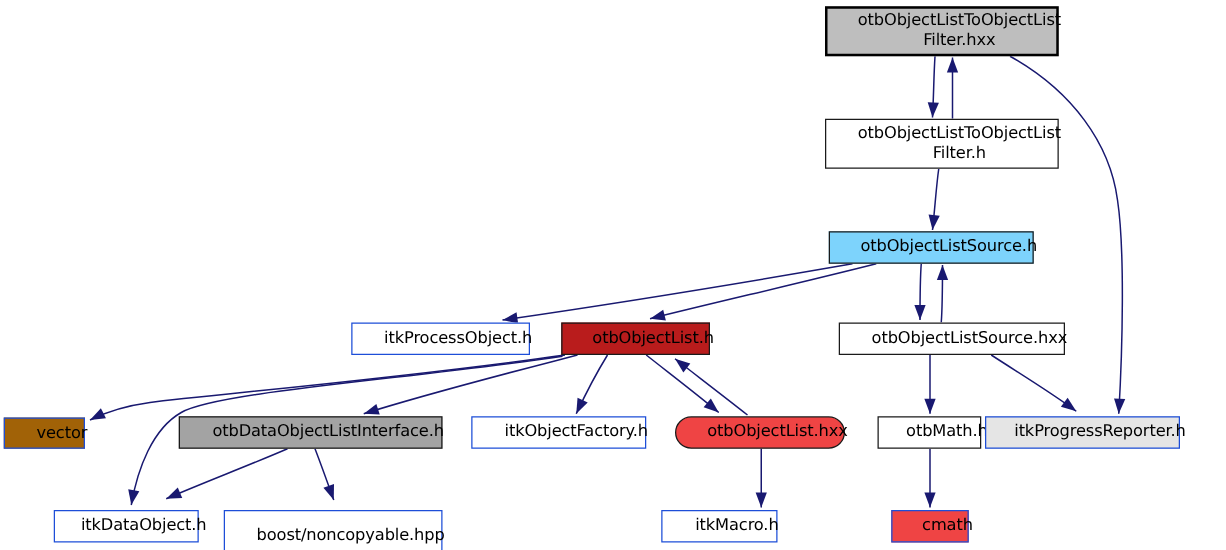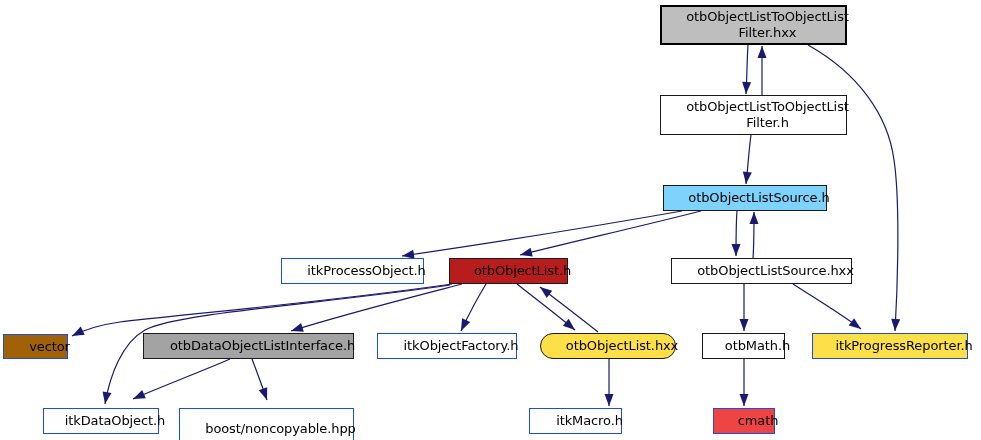--- a/index.html
+++ b/index.html
@@ -105,27 +105,27 @@
       </div>
       <div class="node external" title="vector" style="left: 3px; top: 334px; width: 65px; height: 25px; background: #a16207;">
         <span>vector</span>
       </div>
       <div class="node internal" title="otbDataObjectListInterface.h" style="left: 143px; top: 333px; width: 211px; height: 26px; background: #a3a3a3;">
         <span>otbDataObjectListInterface.h</span>
       </div>
       <div class="node external" title="itkObjectFactory.h" style="left: 377px; top: 333px; width: 140px; height: 26px; background: rgb(255, 255, 255);">
         <span>itkObjectFactory.h</span>
       </div>
-      <div class="node internal" title="otbObjectList.hxx" style="left: 540px; top: 333px; width: 136px; height: 26px; background: #fde047; border-radius: 13px;">
+      <div class="node internal" title="otbObjectList.hxx" style="left: 540px; top: 333px; width: 136px; height: 26px; background: #ef4444; border-radius: 13px;">
         <span>otbObjectList.hxx</span>
       </div>
       <div class="node internal" title="otbMath.h" style="left: 702px; top: 333px; width: 83px; height: 26px; background: rgb(255, 255, 255);">
         <span>otbMath.h</span>
       </div>
-      <div class="node external" title="itkProgressReporter.h" style="left: 812px; top: 333px; width: 156px; height: 26px; background: #fde047;">
+      <div class="node external" title="itkProgressReporter.h" style="left: 788px; top: 333px; width: 156px; height: 26px; background: #e5e5e5;">
         <span>itkProgressReporter.h</span>
       </div>
       <div class="node external" title="itkDataObject.h" style="left: 43px; top: 408px; width: 116px; height: 26px; background: rgb(255, 255, 255);">
         <span>itkDataObject.h</span>
       </div>
       <div class="node external" title="boost/noncopyable.hpp" style="left: 179px; top: 408px; width: 175px; height: 42px; background: rgb(255, 255, 255);">
         <span>boost/noncopyable.hpp</span>
       </div>
       <div class="node external" title="itkMacro.h" style="left: 529px; top: 408px; width: 93px; height: 26px; background: rgb(255, 255, 255);">
         <span>itkMacro.h</span>

